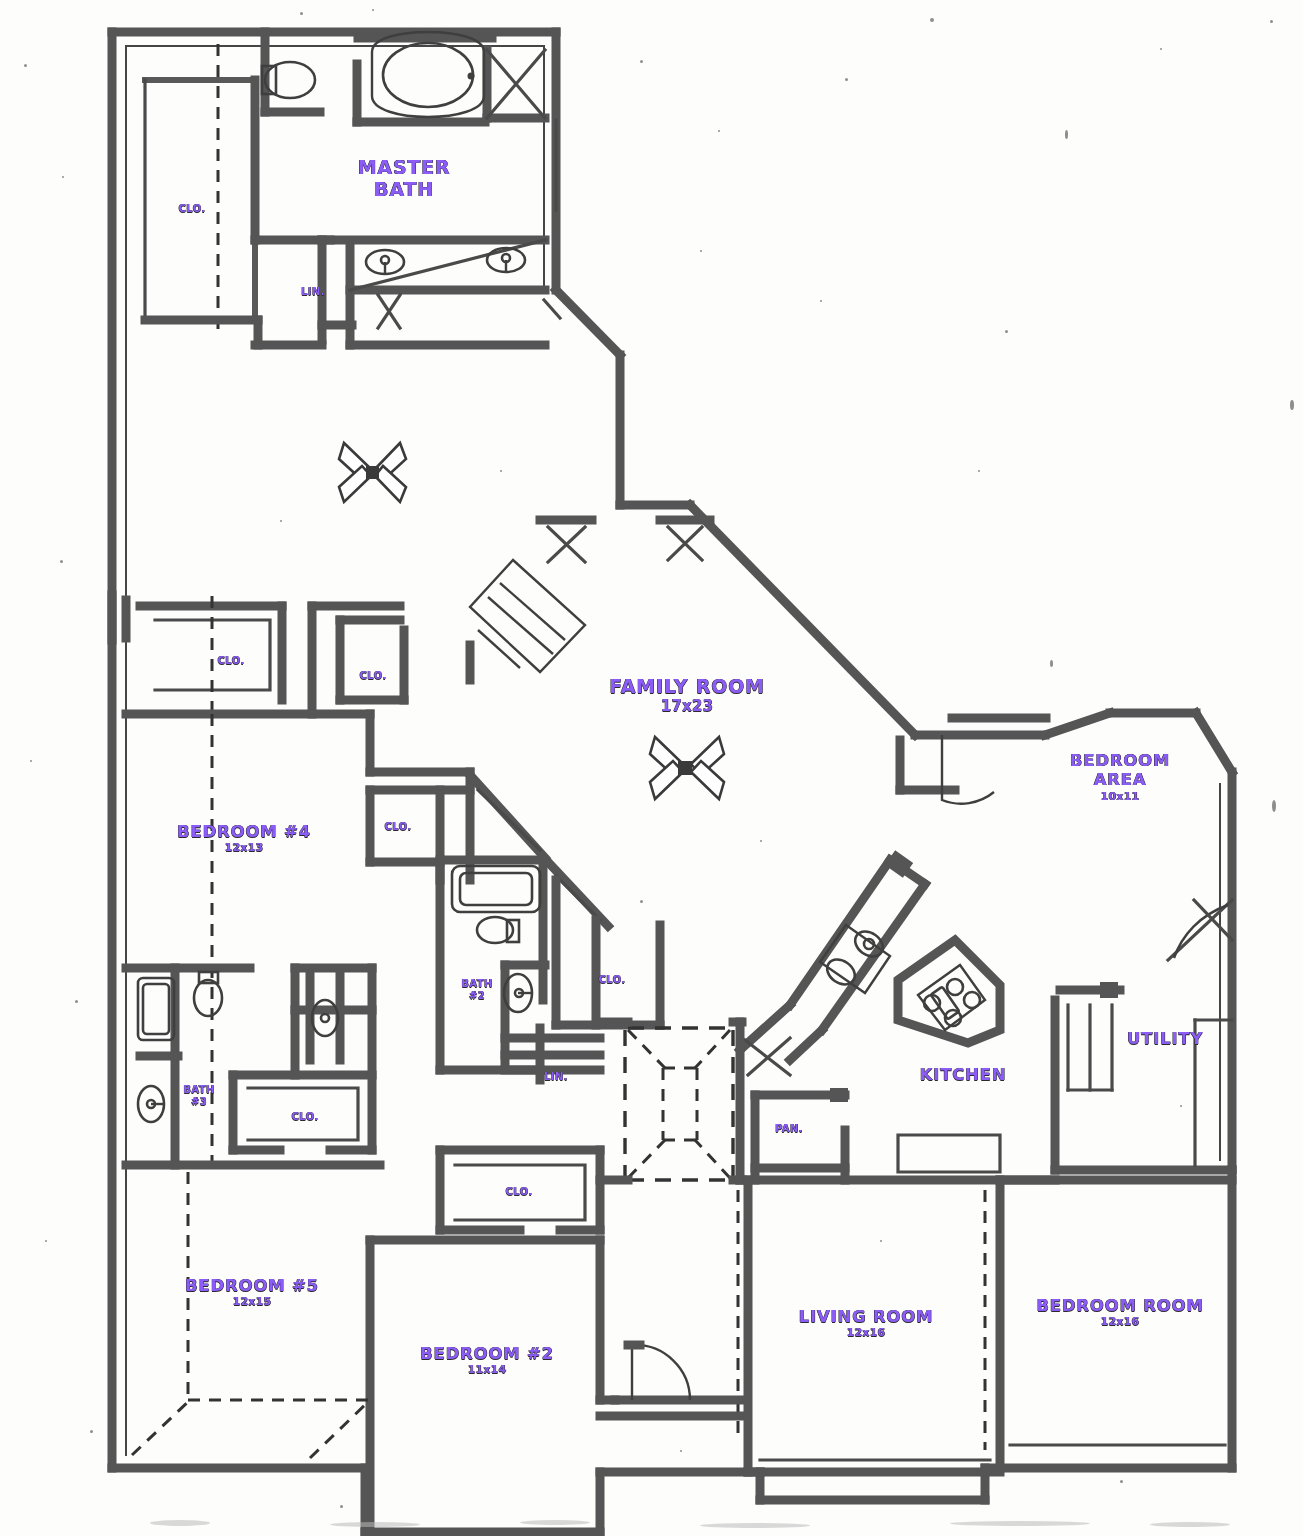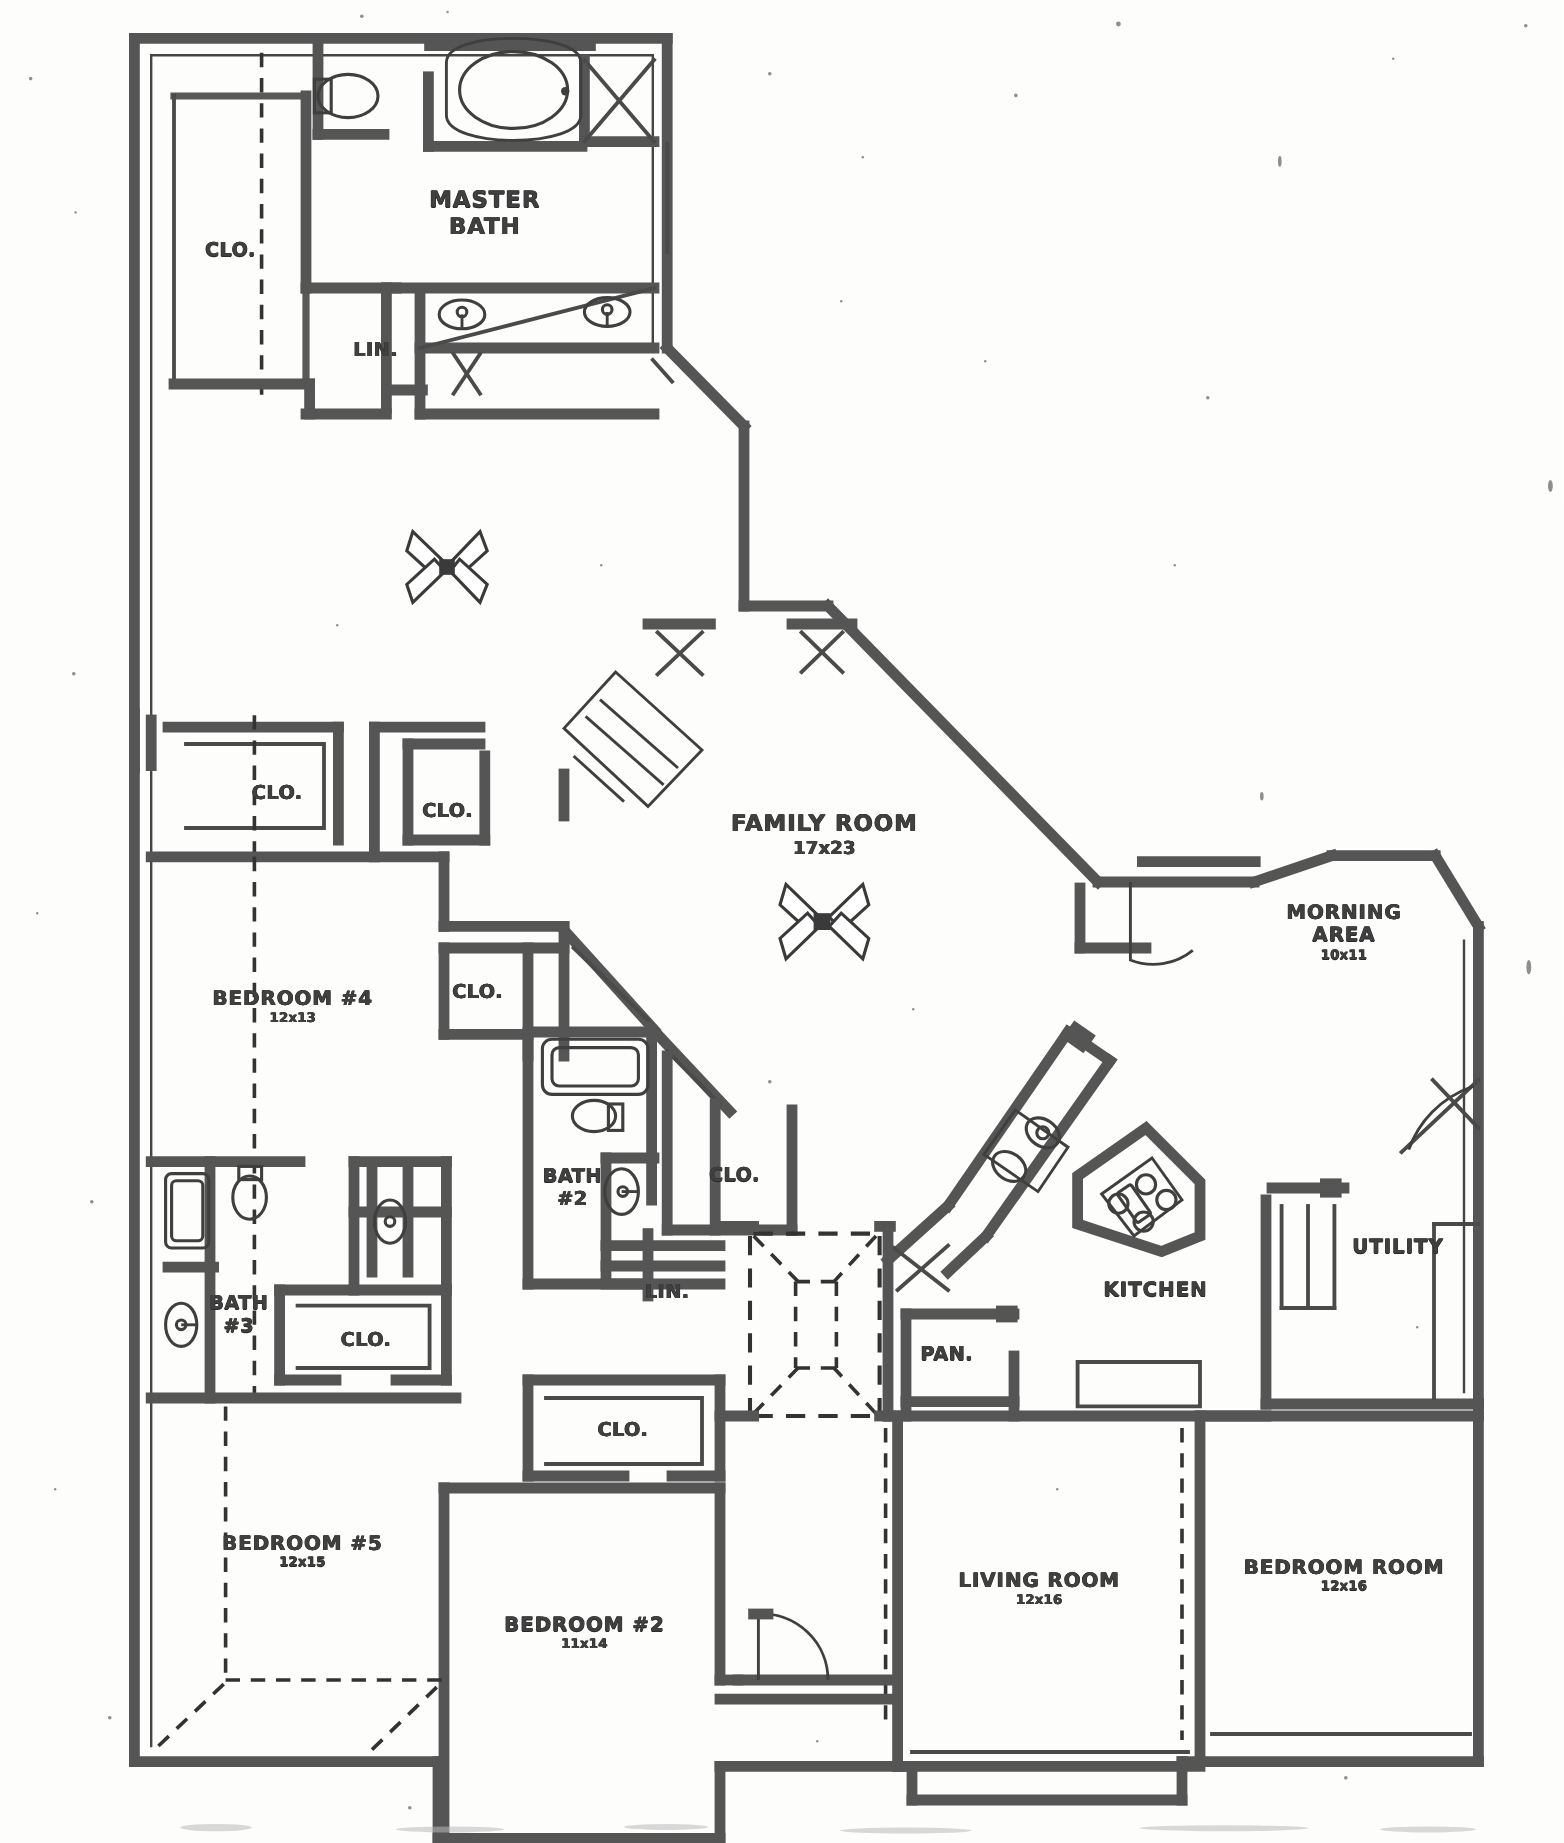--- a/index.html
+++ b/index.html
@@ -21,40 +21,40 @@
   #plan-svg {
     position: absolute;
     left: 0;
     top: 0;
     width: 1303px;
     height: 1536px;
   }
   .room-label {
     position: absolute;
     text-align: center;
-    color: #404040;
+    color: #8b5cf6;
     font-family: "DejaVu Sans", sans-serif;
     font-weight: bold;
     letter-spacing: 0.8px;
     white-space: nowrap;
     transform: translate(-50%, -50%);
     line-height: 1.18;
     text-shadow: 0.4px 0 0 #2a2a2a, -0.4px 0 0 #2a2a2a, 0 0.4px 0 #2a2a2a;
   }
   .room-label .rl-name {
     display: block;
     font-size: 19px;
   }
   .room-label .rl-dim {
     display: block;
     font-size: 15px;
     letter-spacing: 0.2px;
     margin-top: 1px;
   }
-  .room-label.tiny .rl-name { font-size: 16px; letter-spacing: 0.4px; text-align: center; }
+  .room-label.tiny .rl-name { font-size: 10px; letter-spacing: 0.4px; text-align: center; }
   .room-label.med .rl-name { font-size: 16.5px; }
   .room-label.med .rl-dim { font-size: 11px; }
   .speck {
     position: absolute;
     background: #8e8e8e;
     border-radius: 50%;
   }
   .edge-smudge {
     position: absolute;
     background: #b9b9b9;
@@ -423,21 +423,21 @@
     <span class="rl-name">BATH</span>
   </div>
 
 
   <div class="room-label" style="left:687px; top:696px;">
     <span class="rl-name">FAMILY ROOM</span>
     <span class="rl-dim">17x23</span>
   </div>
 
   <div class="room-label med" style="left:1120px; top:777px;">
-    <span class="rl-name">MORNING</span>
+    <span class="rl-name">BEDROOM</span>
     <span class="rl-name">AREA</span>
     <span class="rl-dim">10x11</span>
   </div>
 
   <div class="room-label med" style="left:244px; top:839px;">
     <span class="rl-name">BEDROOM #4</span>
     <span class="rl-dim">12x13</span>
   </div>
 
   <div class="room-label med" style="left:252px; top:1293px;">

